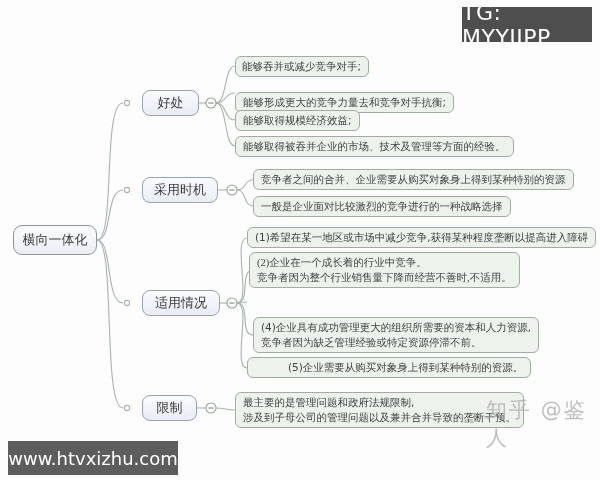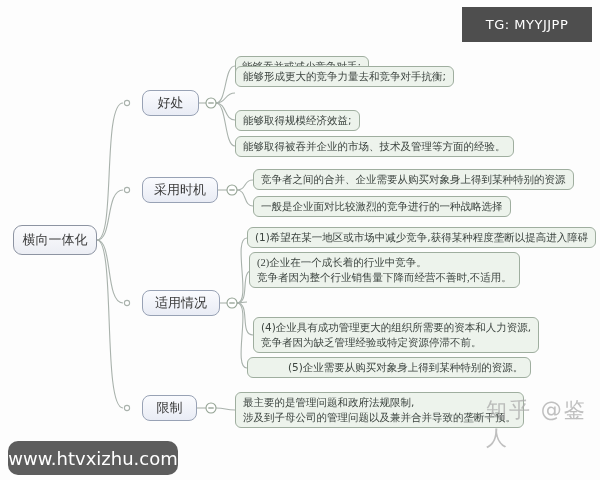--- a/index.html
+++ b/index.html
@@ -13,22 +13,22 @@
         background:linear-gradient(#fbfbfd,#eceef4);}
   .branch{height:26px;border:1.2px solid #98a2b5;border-radius:8px;font-size:13px;
         background:linear-gradient(#fafbfe,#e9ecf5);}
   .leaf{position:absolute;box-sizing:border-box;border:1px solid #9fae9f;border-radius:6px;
         background:#edf3ec;color:#3d4540;font-size:10.5px;line-height:15px;
         padding:2px 7px;white-space:pre-line;display:flex;align-items:center;}
   .leaf.one{height:21px;white-space:nowrap;}
   .leaf.two{height:36px;}
 
   .ovl{position:absolute;display:flex;align-items:center;justify-content:center;color:#fff;}
-  .tg{left:462px;top:7px;width:130px;height:35px;background:#4e4e4e;font-size:13px;letter-spacing:.5px;}
-  .site{left:8px;top:441px;width:170px;height:34px;background:#5d5d5d;font-size:18px;border-radius:10px;}
+  .tg{left:462px;top:7px;width:130px;height:35px;background:#4e4e4e;font-size:22px;letter-spacing:.5px;}
+  .site{left:8px;top:441px;width:170px;height:34px;background:#5d5d5d;font-size:18px;}
   .wm{position:absolute;left:486px;top:396px;font-size:21px;color:rgba(170,170,170,.75);
       letter-spacing:2px;pointer-events:none;}
 </style>
 </head>
 <body>
 
 <div class="stage">
 
   <svg class="wires" viewBox="0 0 600 480" fill="none" stroke="#a9b2ac" stroke-width="1.1">
 
@@ -92,21 +92,21 @@
     <span>采用时机</span>
   </div>
   <div class="node branch" style="left:142px;top:290px;width:78px;">
     <span>适用情况</span>
   </div>
   <div class="node branch" style="left:142px;top:395px;width:55px;">
     <span>限制</span>
   </div>
 
   <div class="leaf one" style="left:235px;top:56px;padding-left:6px;">能够吞并或减少竞争对手;</div>
-  <div class="leaf one" style="left:235px;top:66px;">能够形成更大的竞争力量去和竞争对手抗衡;</div>
+  <div class="leaf one" style="left:235px;top:92px;">能够形成更大的竞争力量去和竞争对手抗衡;</div>
   <div class="leaf one" style="left:235px;top:110px;">能够取得规模经济效益;</div>
   <div class="leaf one" style="left:235px;top:136px;">能够取得被吞并企业的市场、技术及管理等方面的经验。</div>
 
   <div class="leaf one" style="left:253px;top:169px;">竞争者之间的合并、企业需要从购买对象身上得到某种特别的资源</div>
   <div class="leaf one" style="left:253px;top:196px;">一般是企业面对比较激烈的竞争进行的一种战略选择</div>
 
   <div class="leaf one" style="left:247px;top:227px;">(1)希望在某一地区或市场中减少竞争,获得某种程度垄断以提高进入障碍</div>
   <div class="leaf two" style="left:249px;top:252px;font-family:Liberation Serif, serif;">(2)企业在一个成长着的行业中竞争。
 竞争者因为整个行业销售量下降而经营不善时,不适用。</div>
   <div class="leaf two" style="left:253px;top:317px;">(4)企业具有成功管理更大的组织所需要的资本和人力资源,

